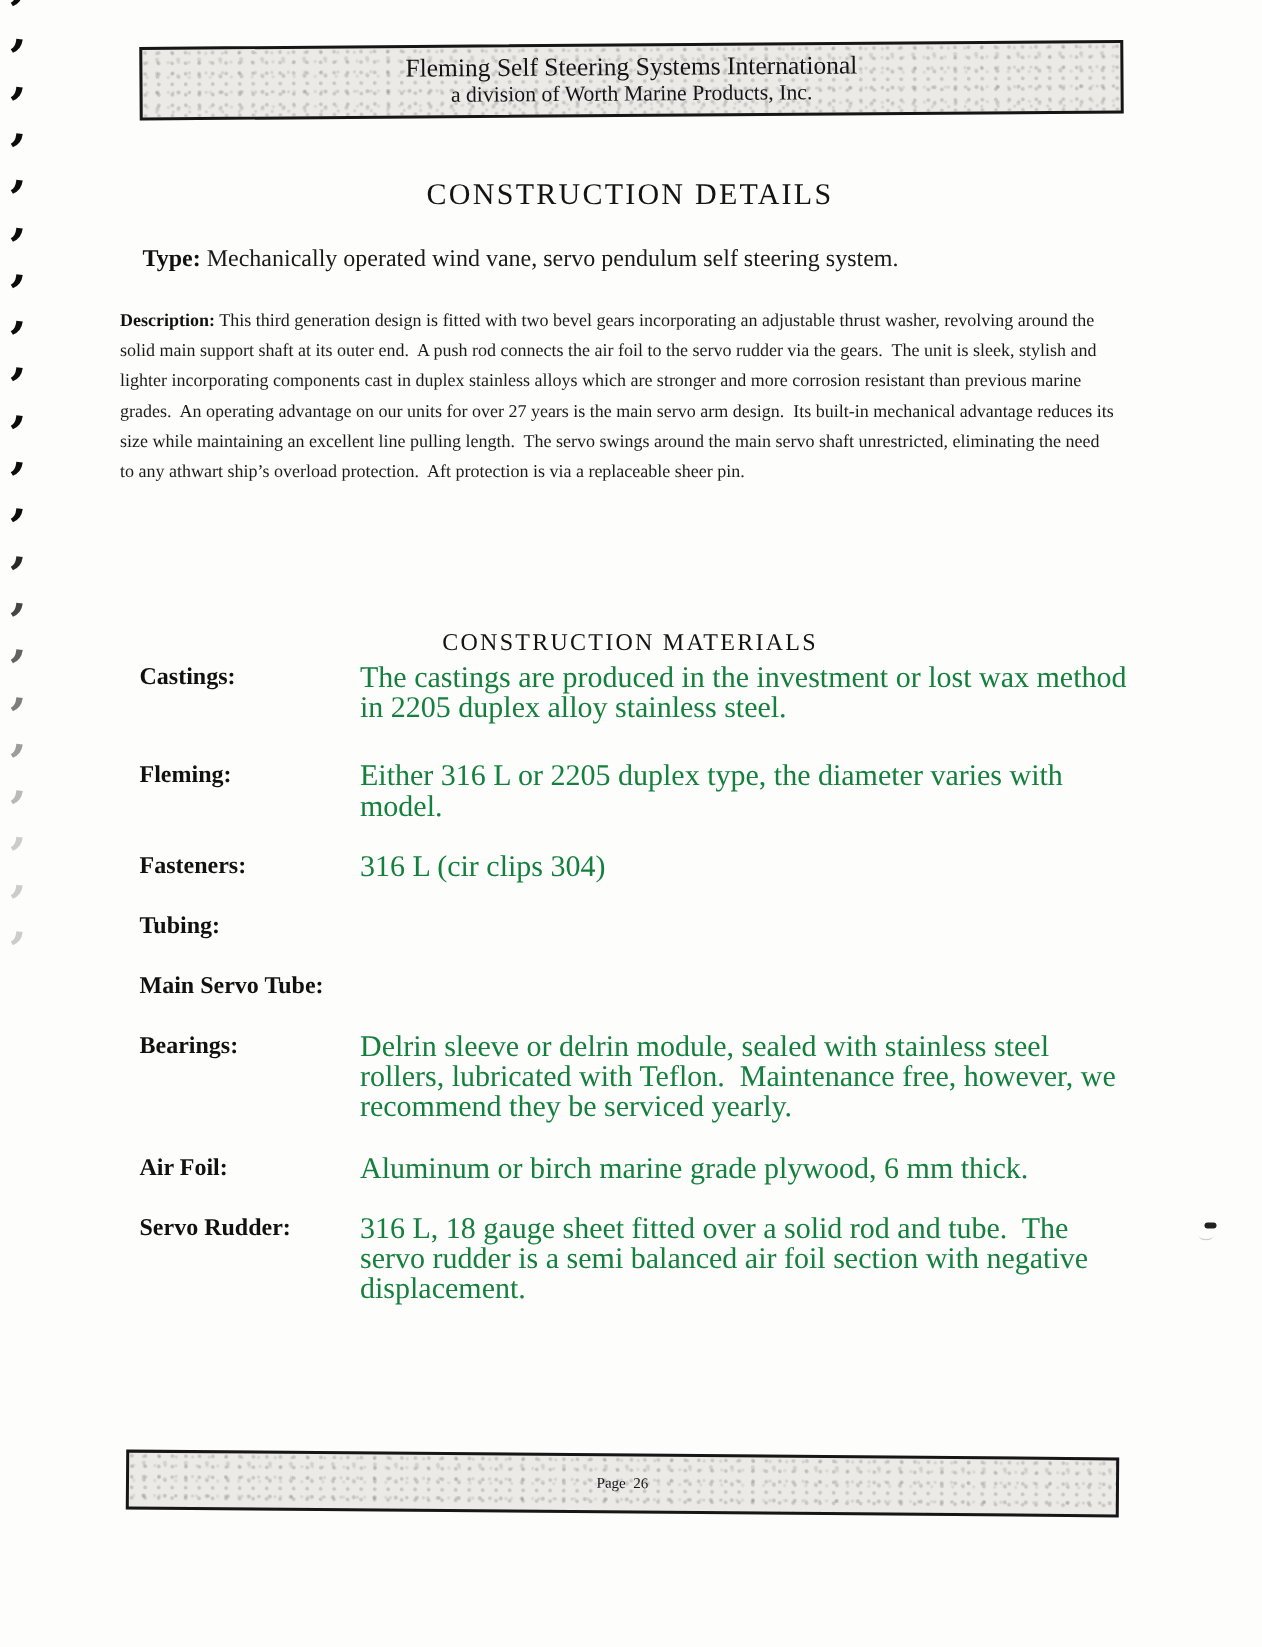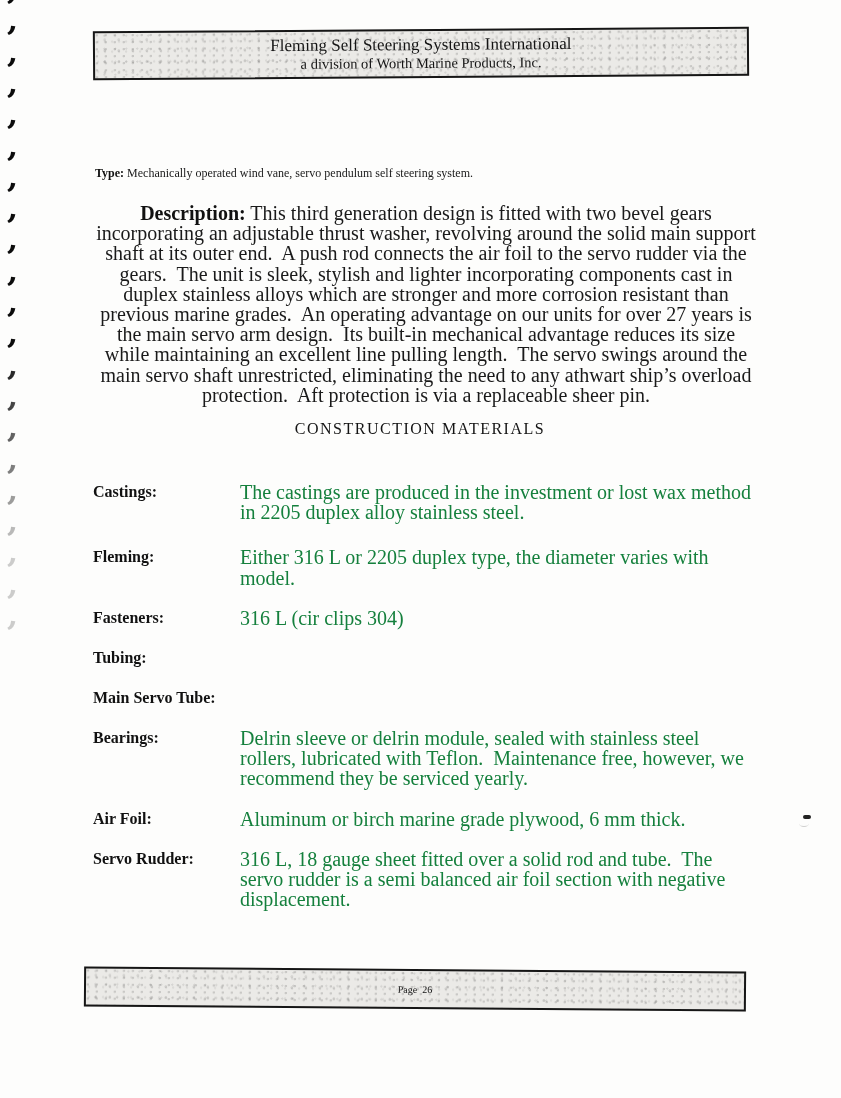--- a/index.html
+++ b/index.html
@@ -55,31 +55,31 @@
     text-align:center;font-size:20px;letter-spacing:1.5px;color:#141414;
   }
   .materials-title{
     position:absolute;left:90px;top:420px;width:660px;
     text-align:center;font-size:16px;letter-spacing:1.5px;color:#141414;
   }
 
   
   .type-line{
     position:absolute;left:95px;top:163px;width:670px;
-    font-size:12px;line-height:20px;white-space:pre-wrap;
+    font-size:16px;line-height:20px;white-space:pre-wrap;
   }
   .description{
-    position:absolute;left:94px;top:203px;width:664px;
-    font-size:20px;line-height:20.2px;white-space:pre-wrap;text-align:center;
+    position:absolute;left:80px;top:203px;width:664px;
+    font-size:12px;line-height:20.2px;white-space:pre-wrap;
   }
   b.lbl{font-weight:bold;color:#111;}
 
   
   .materials-list{
-    position:absolute;left:93px;top:482px;width:670px;
+    position:absolute;left:93px;top:442px;width:670px;
   }
   .mat-row{display:flex;align-items:flex-start;margin-bottom:20px;}
   .mat-row.first{margin-bottom:25px;}
   .mat-label{
     width:147px;flex:0 0 147px;
     font-weight:bold;font-size:16px;line-height:20px;color:#111;
   }
   .mat-text{
     flex:1 1 auto;max-width:515px;
     font-size:20px;line-height:20.2px;white-space:pre-wrap;color:#15803d;
@@ -122,20 +122,21 @@
       <span class="bmark" style="top: 565.4px; opacity: 0.2;">’</span>
       <span class="bmark" style="top: 596.7px; opacity: 0.2;">’</span>
       <span class="bmark" style="top: 628px; opacity: 0.2;">’</span>
     </div>
 
   <div class="banner header-box">
     <div class="hb-line1">Fleming Self Steering Systems International</div>
     <div class="hb-line2">a division of Worth Marine Products, Inc.</div>
   </div>
 
+  <div class="doc-title">CONSTRUCTION DETAILS</div>
 
   <div class="type-line"><b class="lbl">Type:</b><span> Mechanically operated wind vane, servo pendulum self steering system.</span></div>
 
   <div class="description"><b class="lbl">Description:</b><span> This third generation design is fitted with two bevel gears incorporating an adjustable thrust washer, revolving around the solid main support shaft at its outer end.  A push rod connects the air foil to the servo rudder via the gears.  The unit is sleek, stylish and lighter incorporating components cast in duplex stainless alloys which are stronger and more corrosion resistant than previous marine grades.  An operating advantage on our units for over 27 years is the main servo arm design.  Its built-in mechanical advantage reduces its size while maintaining an excellent line pulling length.  The servo swings around the main servo shaft unrestricted, eliminating the need to any athwart ship’s overload protection.  Aft protection is via a replaceable sheer pin.</span></div>
 
   <div class="materials-title">CONSTRUCTION MATERIALS</div>
 
   <div class="materials-list">
     <div class="mat-row first">
       <div class="mat-label">Castings:</div>

